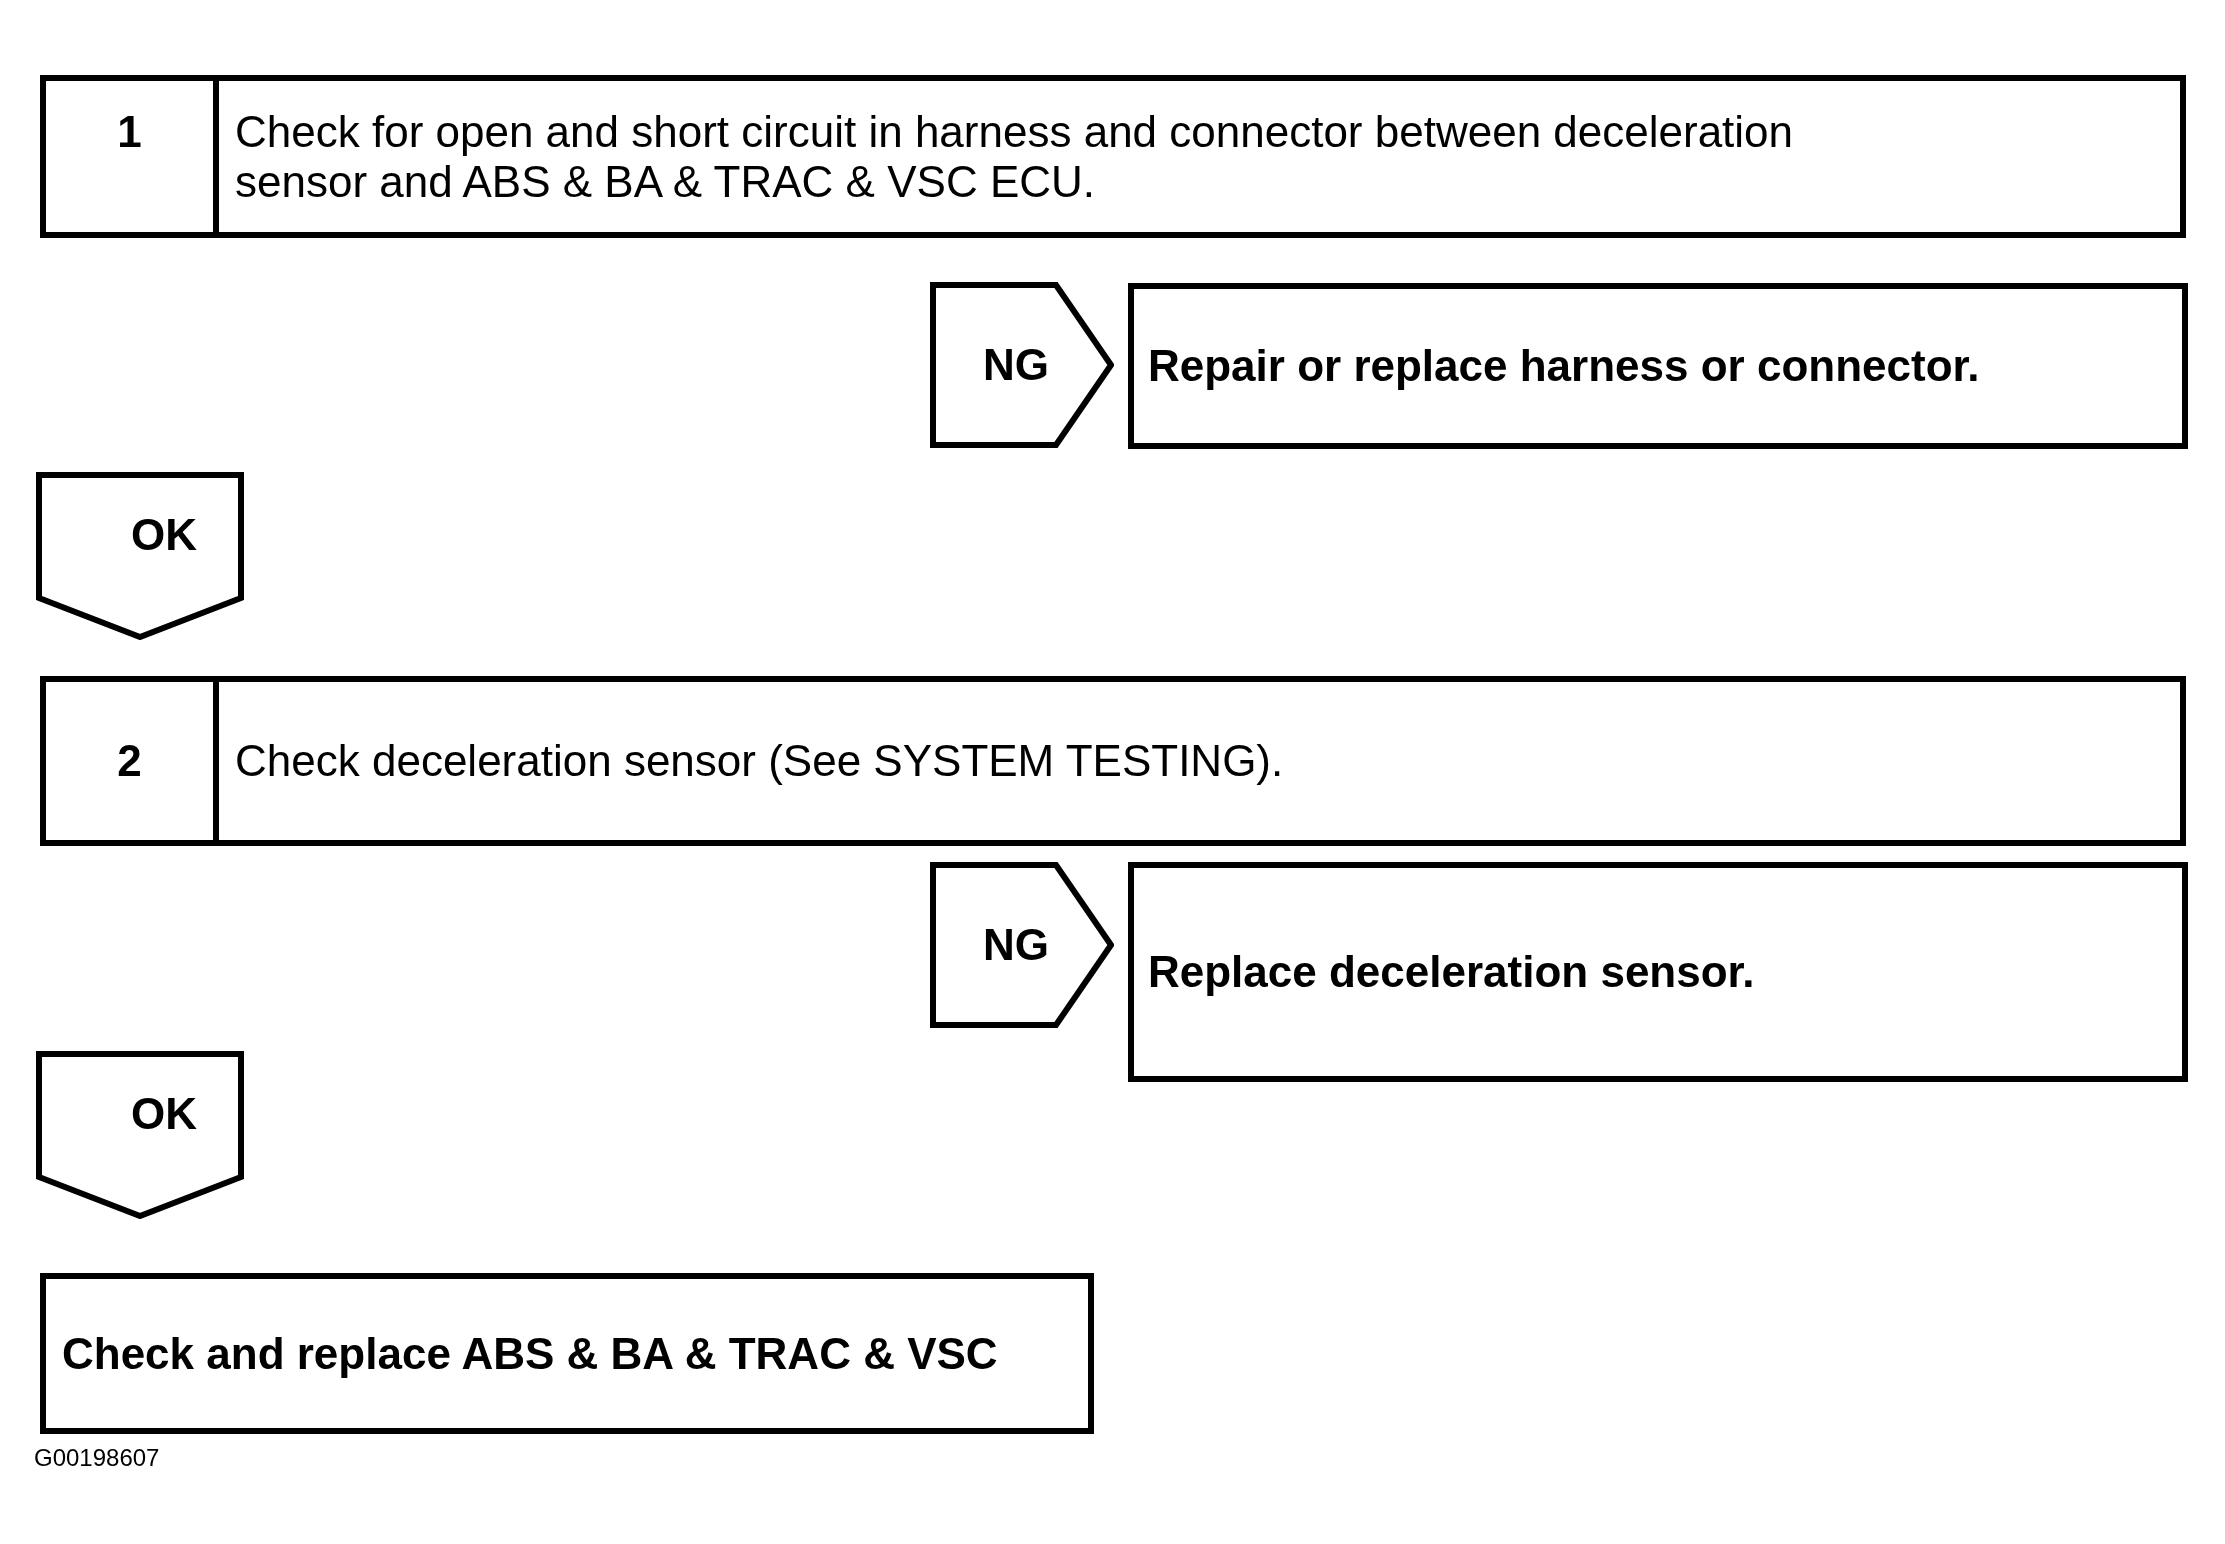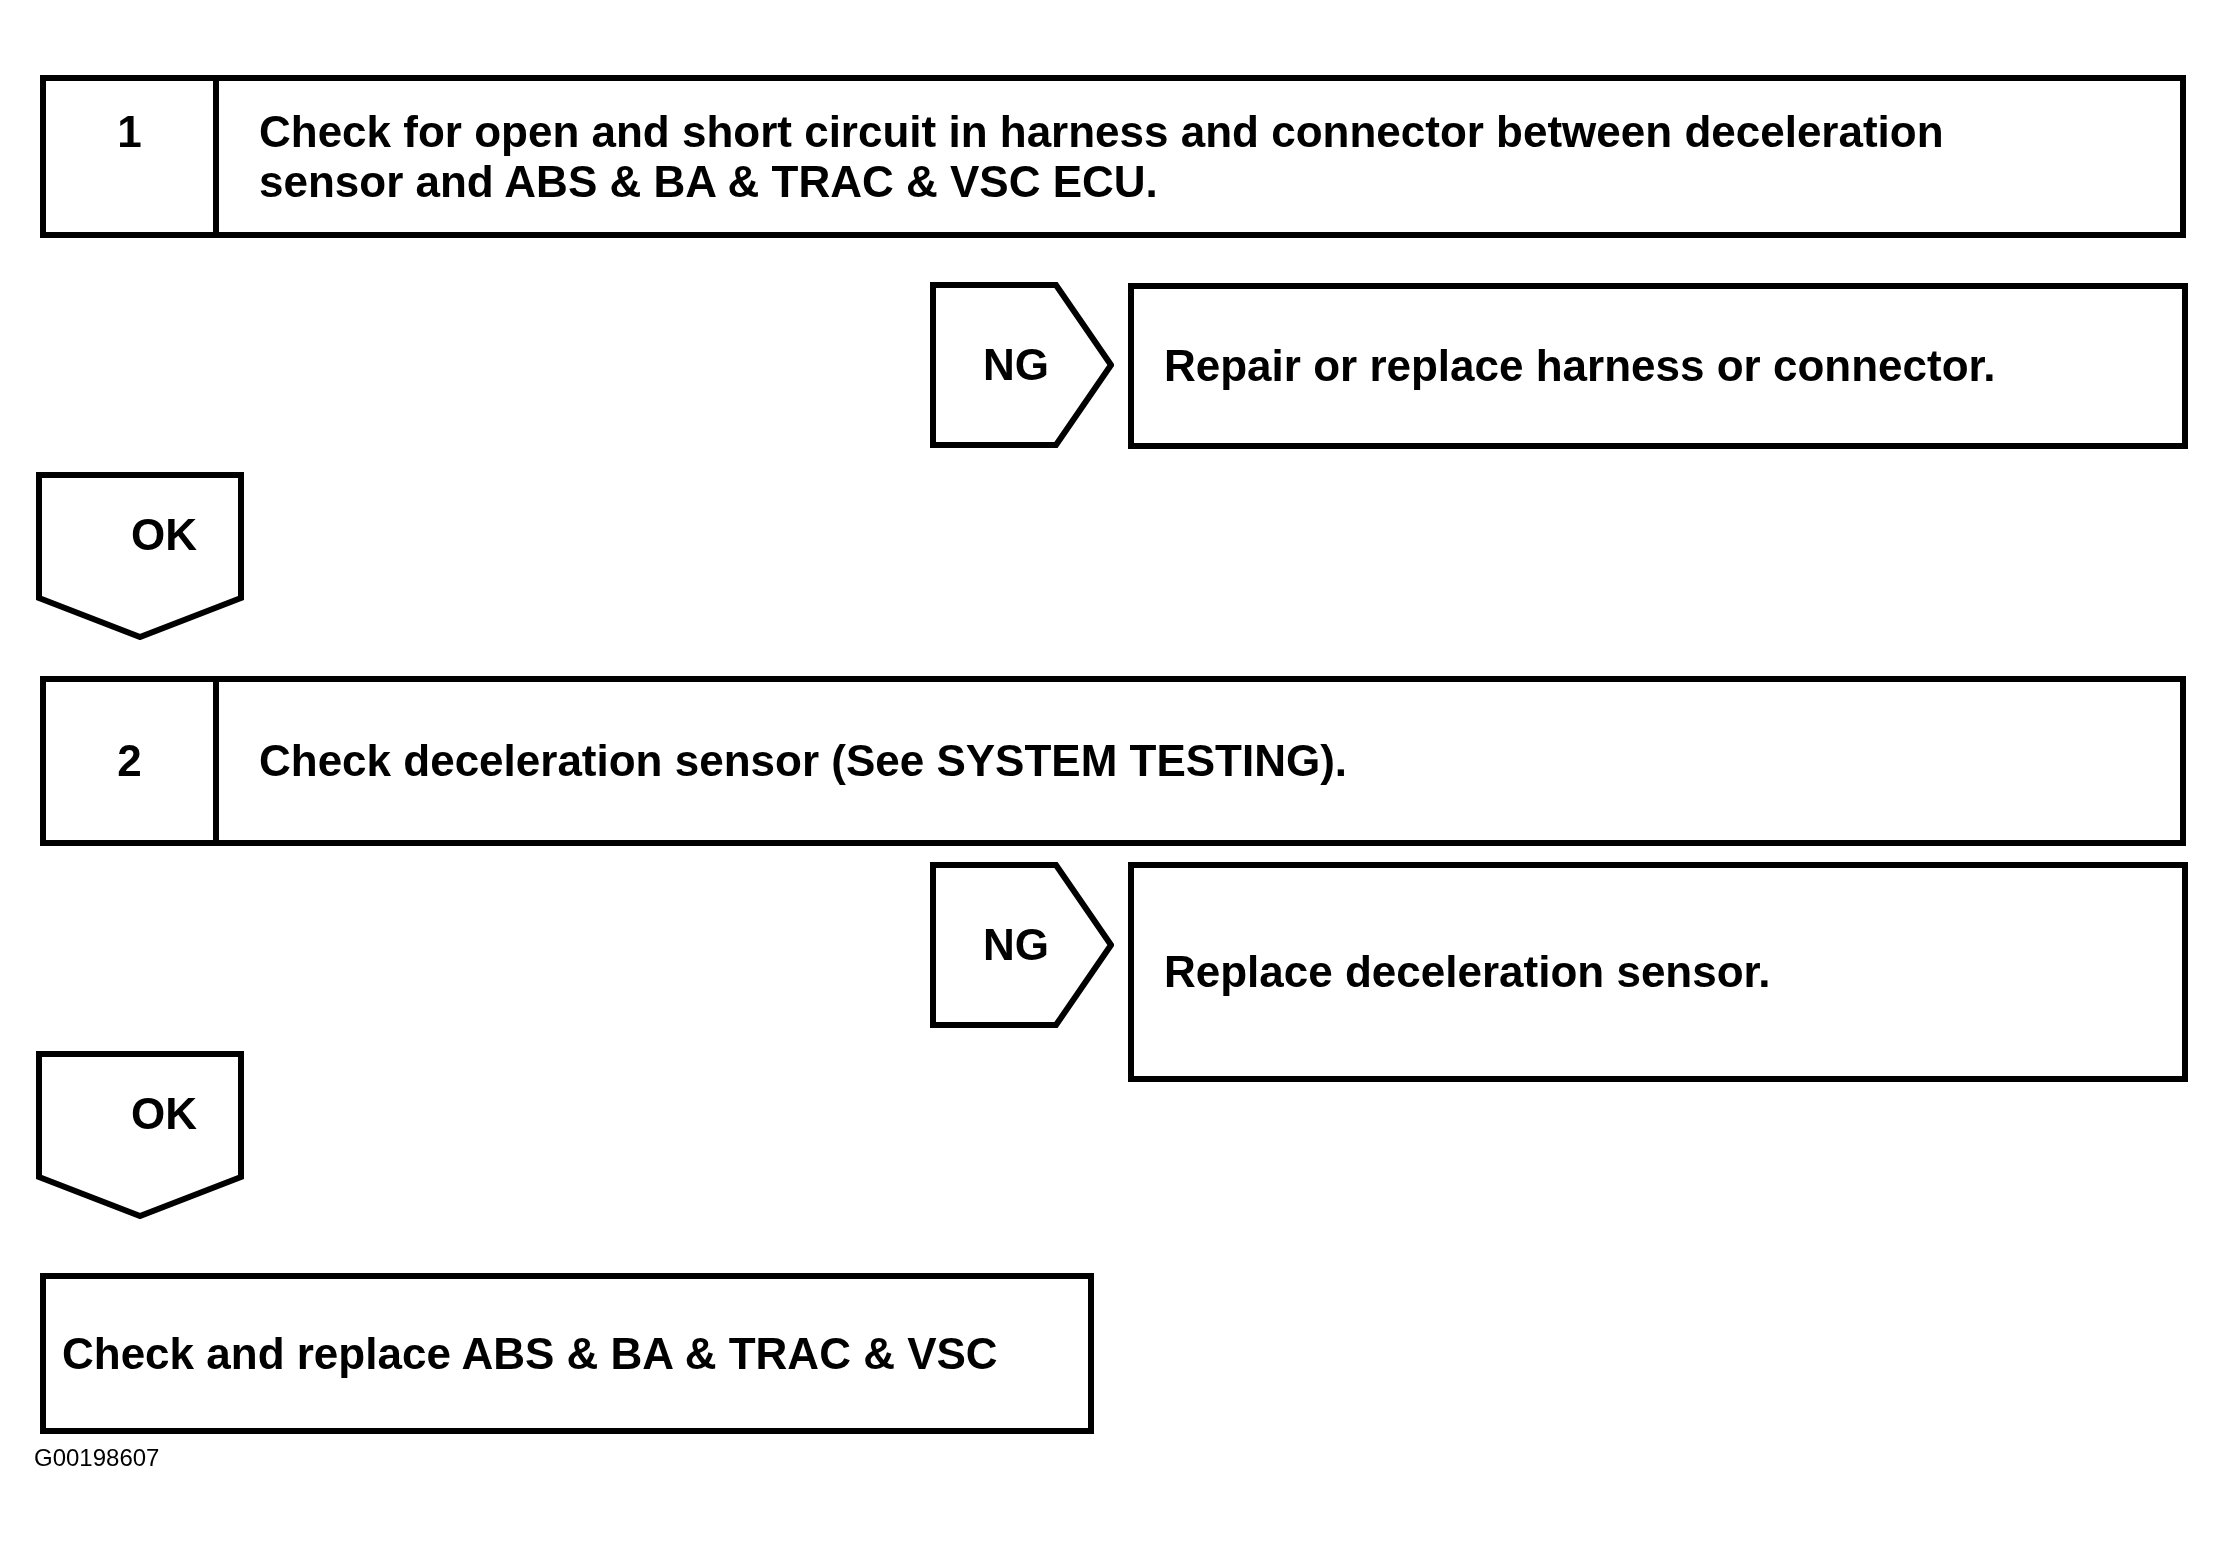--- a/index.html
+++ b/index.html
@@ -39,33 +39,33 @@
   .step-tall .numcell::after {
     content: "";
     display: block;
     height: 50px;
   }
   .textcell {
     flex: 1 1 auto;
     display: flex;
     flex-direction: column;
     justify-content: center;
-    padding-left: 40px;
+    padding-left: 16px;
     font-size: 44px;
     line-height: 50px;
-    font-weight: 700;
+    font-weight: 400;
   }
   .textcell span, .result-text, .final-line {
     display: block;
     white-space: nowrap;
   }
   
   .result {
     align-items: center;
-    padding-left: 30px;
+    padding-left: 14px;
     font-size: 44px;
     line-height: 50px;
     font-weight: 700;
   }
   
   .penta {
     position: absolute;
   }
   .penta svg {
     display: block;

